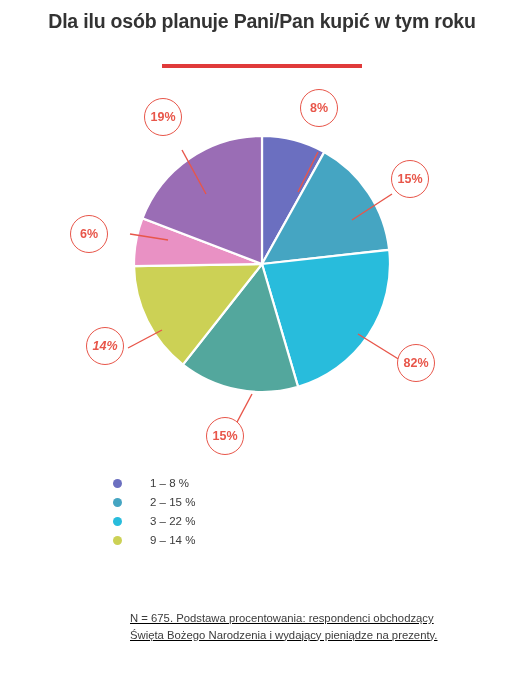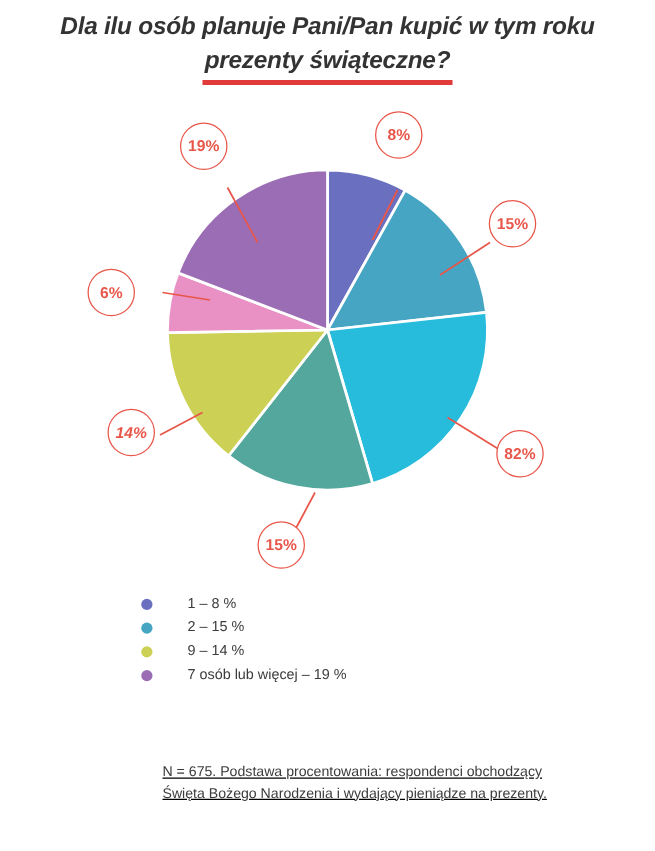--- a/index.html
+++ b/index.html
@@ -23,21 +23,20 @@
     width: 524px;
     text-align: center;
   }
   .title-line {
     display: block;
     font-size: 19.5px;
     font-weight: bold;
     color: #333333;
     line-height: 27px;
     letter-spacing: -0.2px;
-    font-style: italic;
   }
   .title-rule {
     position: absolute;
     top: 64px;
     left: 162px;
     width: 200px;
     height: 4px;
     background: #e03a3a;
   }
 
@@ -113,21 +112,20 @@
     color: #3b3b3b;
     line-height: 16.5px;
     white-space: nowrap;
   }
 </style>
 </head>
 <body>
 
 <div class="title-block">
   <span class="title-line">Dla ilu osób planuje Pani/Pan kupić w tym roku</span>
-  <span class="title-line">prezenty świąteczne?</span>
 </div>
 <div class="title-rule"></div>
 
 <div class="chart-area">
   <svg class="pie-svg" width="524" height="390" viewBox="0 0 524 390">
     <g id="pie-slices">
         <path d="M 262 192 L 262.00 64.00 A 128 128 0 0 1 324.23 80.15 Z" fill="#6b6fc0" stroke="#ffffff" stroke-width="2.2"></path>
         <path d="M 262 192 L 324.23 80.15 A 128 128 0 0 1 389.21 177.81 Z" fill="#45a5c2" stroke="#ffffff" stroke-width="2.2"></path>
         <path d="M 262 192 L 389.21 177.81 A 128 128 0 0 1 298.06 314.82 Z" fill="#28bcdc" stroke="#ffffff" stroke-width="2.2"></path>
         <path d="M 262 192 L 298.06 314.82 A 128 128 0 0 1 182.88 292.61 Z" fill="#53a79d" stroke="#ffffff" stroke-width="2.2"></path>
@@ -158,25 +156,25 @@
 <div class="legend" id="legend">
     <div class="legend-row">
       <span class="legend-dot" style="background: rgb(107, 111, 192);"></span>
       <span class="legend-label">1 – 8 %</span>
     </div>
     <div class="legend-row">
       <span class="legend-dot" style="background: rgb(69, 165, 194);"></span>
       <span class="legend-label">2 – 15 %</span>
     </div>
     <div class="legend-row">
+      <span class="legend-dot" style="background: rgb(40, 188, 220);"></span>
+      <span class="legend-label">3 – 22 %</span>
+    </div>
+    <div class="legend-row">
       <span class="legend-dot" style="background: rgb(204, 209, 85);"></span>
       <span class="legend-label">9 – 14 %</span>
-    </div>
-    <div class="legend-row">
-      <span class="legend-dot" style="background: rgb(154, 109, 181);"></span>
-      <span class="legend-label">7 osób lub więcej – 19 %</span>
     </div>
   </div>
 
 <div class="footnote">
   <span class="footnote-line">N = 675. Podstawa procentowania: respondenci obchodzący</span>
   <span class="footnote-line">Święta Bożego Narodzenia i wydający pieniądze na prezenty.</span>
 </div>
 
 </body></html>

